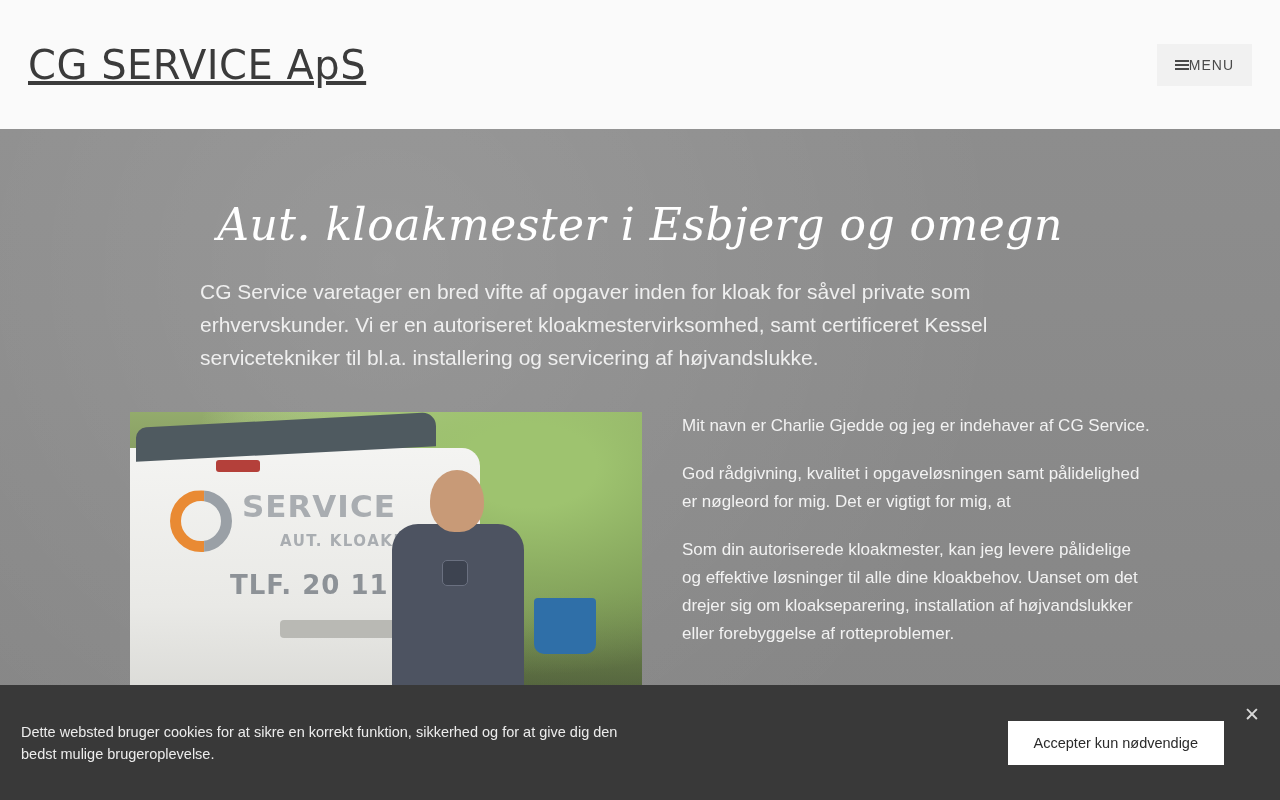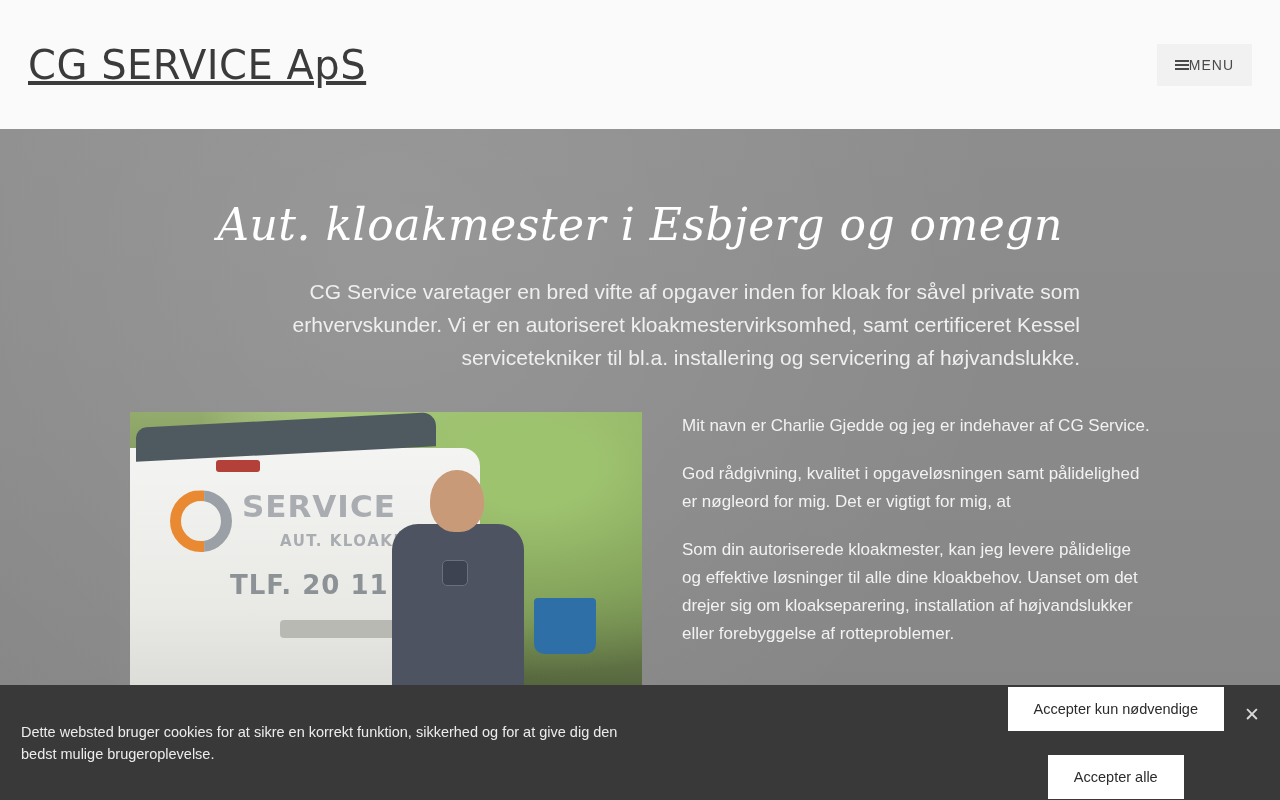--- a/index.html
+++ b/index.html
@@ -84,21 +84,21 @@
     font-weight: 400;
     font-size: 44px;
     color: #ffffff;
     text-align: center;
     letter-spacing: 0.5px;
     line-height: 1.1;
   }
   .hero-sub {
     margin: 26px auto 0;
     width: 880px;
-    text-align: right;
+    text-align: left;
     color: #efefef;
     font-size: 21px;
     line-height: 33px;
     font-weight: 400;
   }
 
   
   .columns {
     display: flex;
     gap: 40px;
@@ -359,17 +359,16 @@
         <p>God rådgivning, kvalitet i opgaveløsningen samt pålidelighed er nøgleord for mig. Det er vigtigt for mig, at</p>
         <p>Som din autoriserede kloakmester, kan jeg levere pålidelige og effektive løsninger til alle dine kloakbehov. Uanset om det drejer sig om kloakseparering, installation af højvandslukker eller forebyggelse af rotteproblemer.</p>
       </div>
     </div>
   </div>
 
   <div class="cookie-banner">
     <div class="cookie-text">Dette websted bruger cookies for at sikre en korrekt funktion, sikkerhed og for at give dig den bedst mulige brugeroplevelse.</div>
     <div class="cookie-actions">
       <button class="cookie-btn">Accepter kun nødvendige</button>
-      <button class="cookie-btn">Accepter alle</button>
     </div>
     <div class="cookie-close">✕</div>
   </div>
 </section>
 
 </body></html>

